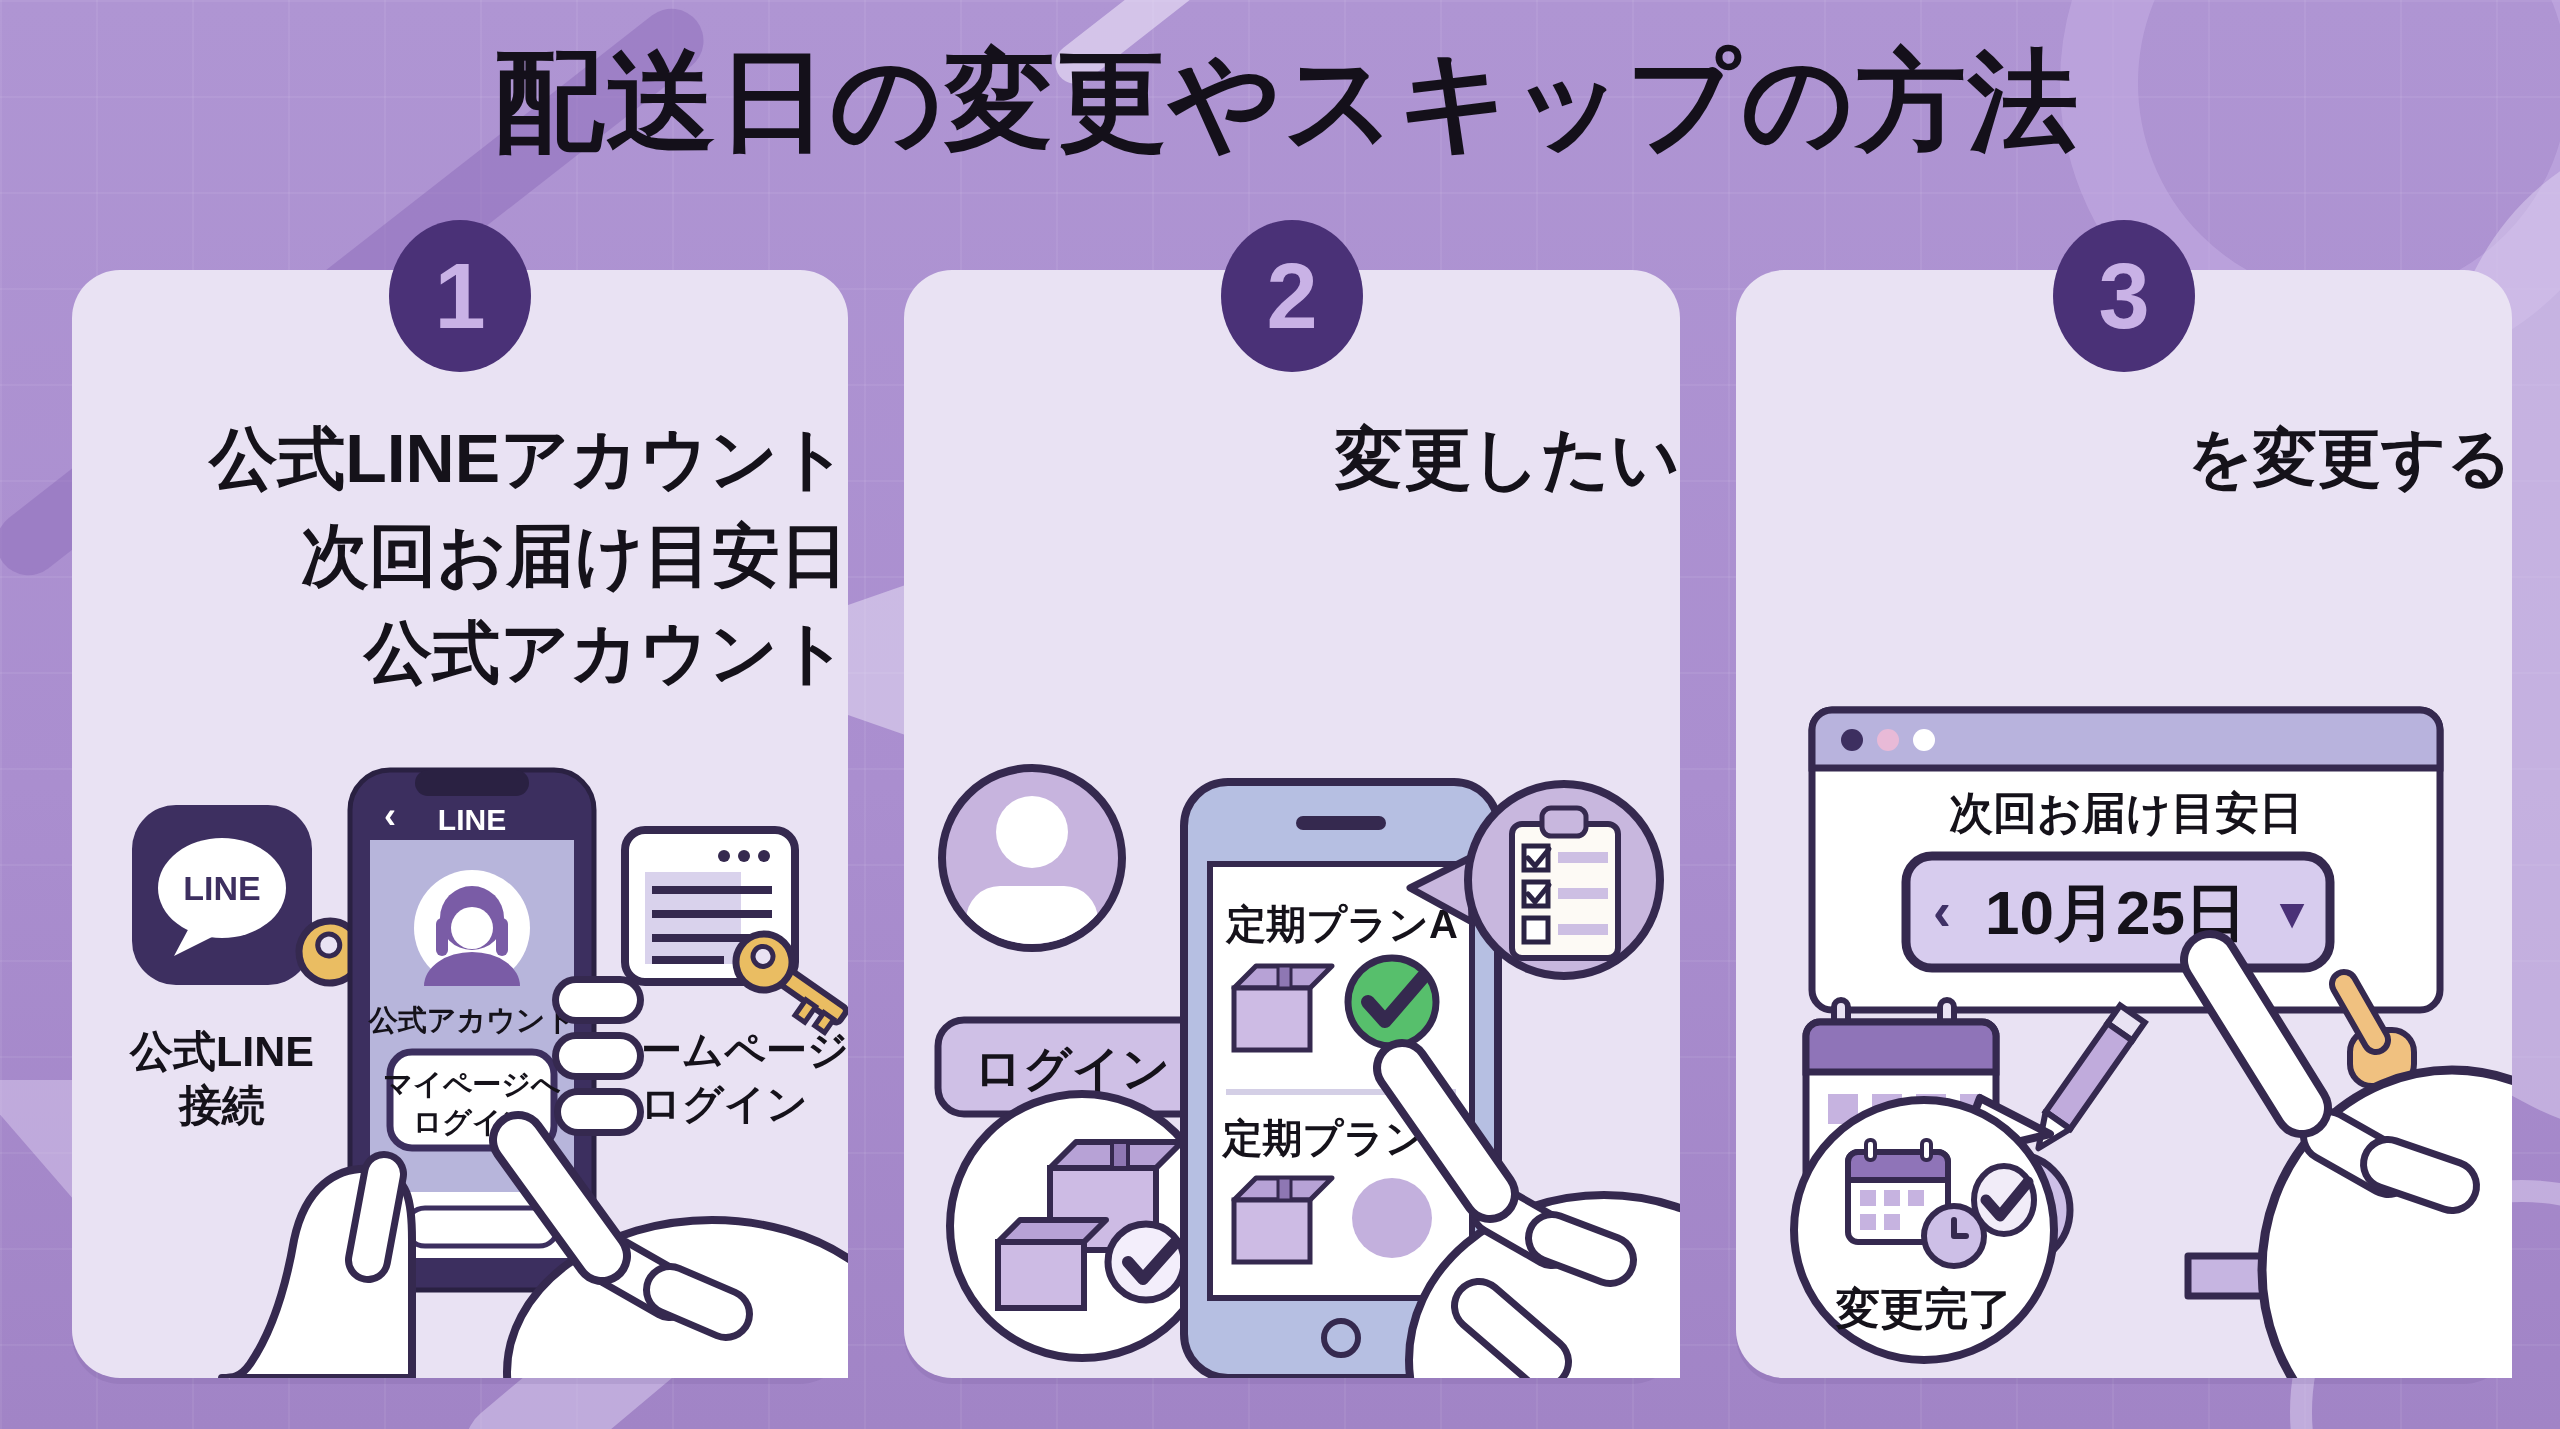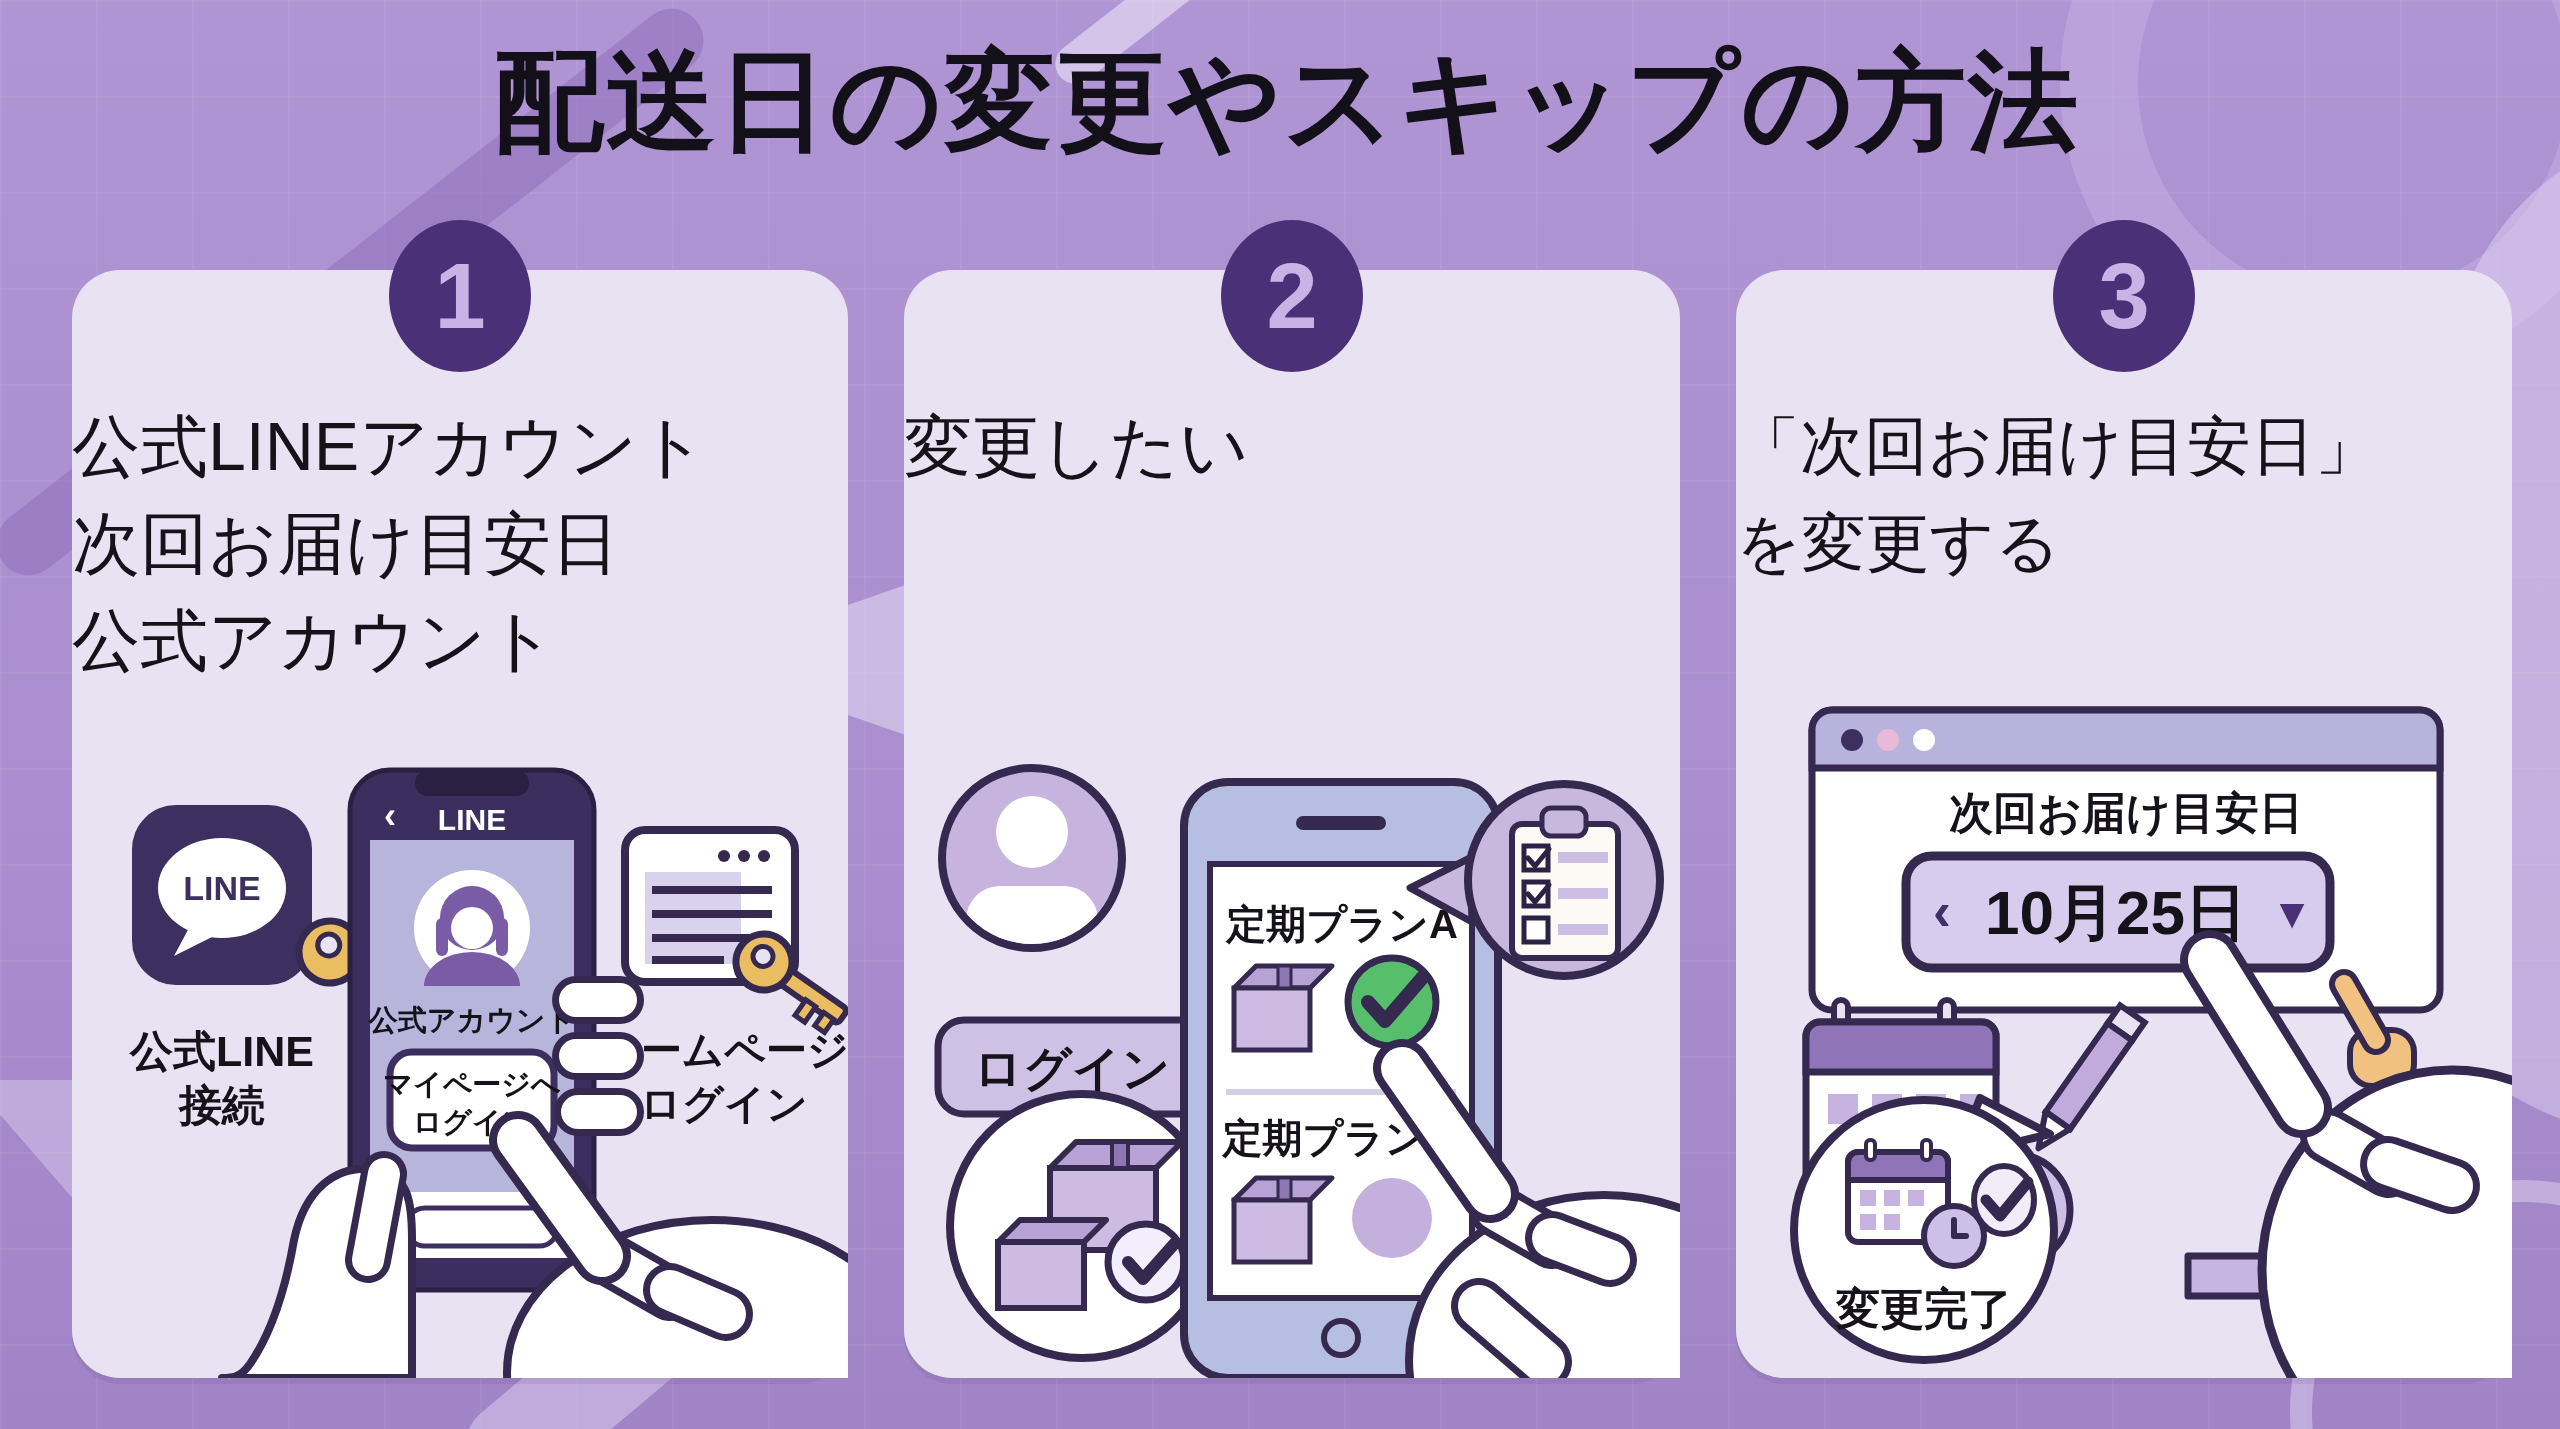--- a/index.html
+++ b/index.html
@@ -31,21 +31,21 @@
     position:absolute;top:270px;width:776px;height:1108px;
     background:#e9e2f3;border-radius:48px;box-shadow:0 6px 0 rgba(90,64,130,.12);
   }
   .card1{left:72px;} .card2{left:904px;} .card3{left:1736px;}
   .badge{
     position:absolute;top:-50px;left:50%;transform:translateX(-50%);
     width:142px;height:152px;border-radius:50%;background:#4a3177;
     display:flex;align-items:center;justify-content:center;
     color:#c9b2e6;font-size:92px;font-weight:800;
   }
-  .card-heading{position:absolute;top:128px;left:0;width:100%;text-align:left;color:#15121a;font-weight:400;}
+  .card-heading{position:absolute;top:140px;left:0;width:100%;text-align:right;color:#15121a;font-weight:700;}
   .card-heading .hl{font-size:68px;line-height:97px;white-space:nowrap;}
   .card3 .card-heading .hl{font-size:64px;}
   .illus{position:absolute;left:0;bottom:0;width:776px;}
   .i1{height:678px;} .i2{height:638px;} .i3{height:708px;}
   svg text{font-family:"Liberation Sans","DejaVu Sans",sans-serif;}
 </style>
 </head>
 <body>
 
 <div id="stage">
@@ -255,21 +255,20 @@
         <line x1="498" y1="328" x2="586" y2="454" stroke="#ffffff" stroke-width="42" stroke-linecap="round"></line>
       </g>
     </svg>
   </div>
 
   <div class="card card3">
     <div class="badge">
       <span>3</span>
     </div>
     <div class="card-heading">
-      <div class="hl">「次回お届け目安日」</div>
       <div class="hl">を変更する</div>
     </div>
 
     <svg class="illus i3" viewBox="0 0 776 708">
 
       <g>
         <rect x="76" y="40" width="628" height="300" rx="20" fill="#ffffff" stroke="#35294f" stroke-width="7"></rect>
         <path d="M96,40 h588 a20,20 0 0 1 20,20 v38 h-628 v-38 a20,20 0 0 1 20,-20 z" fill="#b8b3dd" stroke="#35294f" stroke-width="7"></path>
         <circle cx="116" cy="70" r="11" fill="#3d2f60"></circle>
         <circle cx="152" cy="70" r="11" fill="#e8bad7"></circle>

